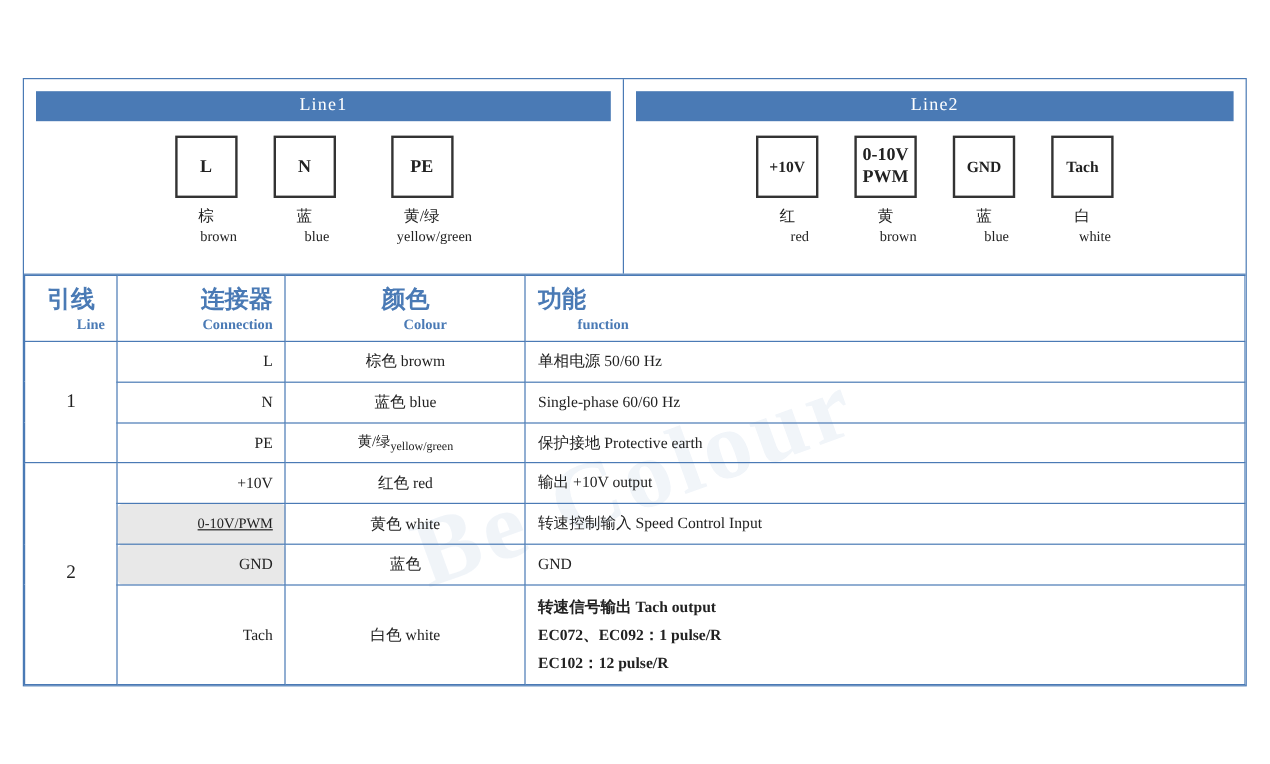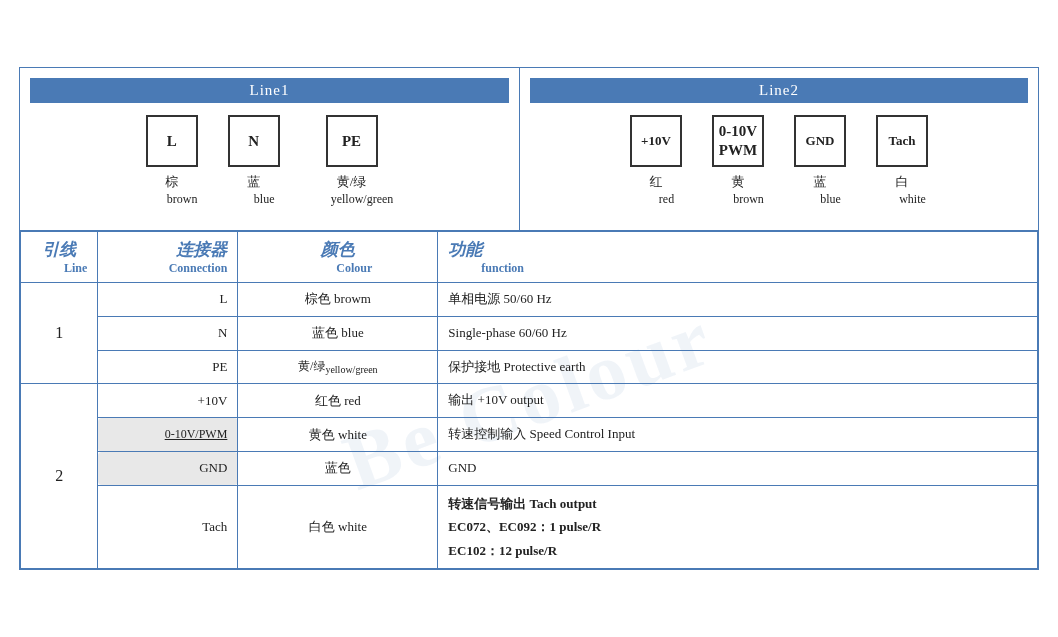--- a/index.html
+++ b/index.html
@@ -97,22 +97,21 @@
       vertical-align: middle;
     }
     .header-row td {
       background: #fff;
       color: #4a7ab5;
       font-weight: bold;
       font-size: 13px;
     }
     .header-row .zh {
       display: block;
-      font-size: 17px;
-      font-style: italic;
+      font-size: 20px;
     }
     .header-row .en {
       display: block;
       font-size: 12px;
       margin-left: 33px;
     }
     .col-line { width: 60px; text-align: center; }
     .col-conn { width: 140px; text-align: right; }
     .col-colour { width: 200px; text-align: center; }
     .col-func { text-align: left; }

